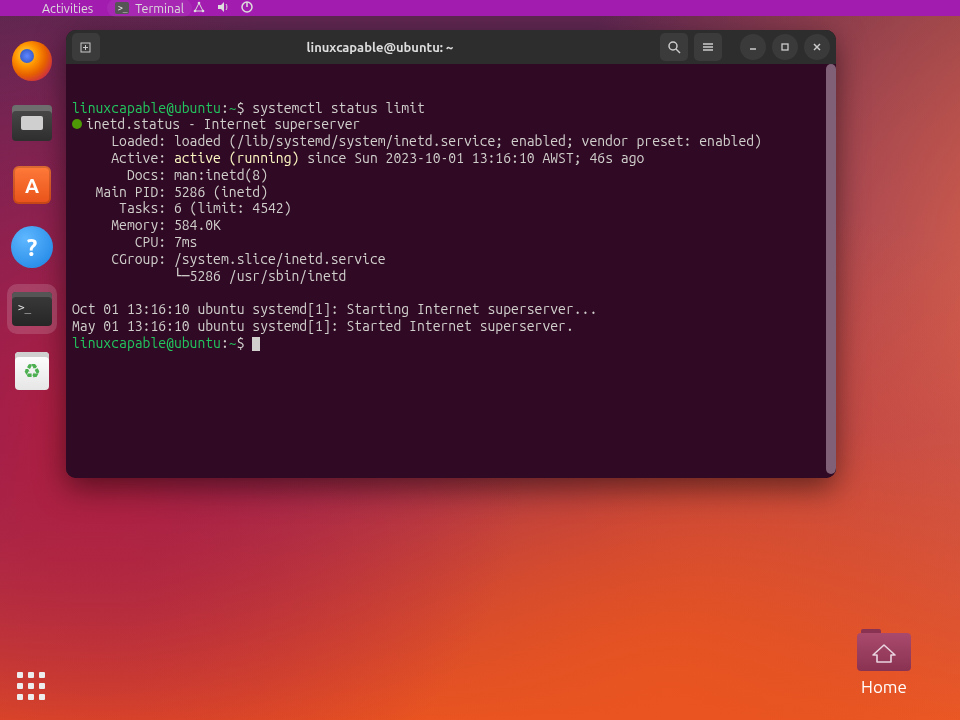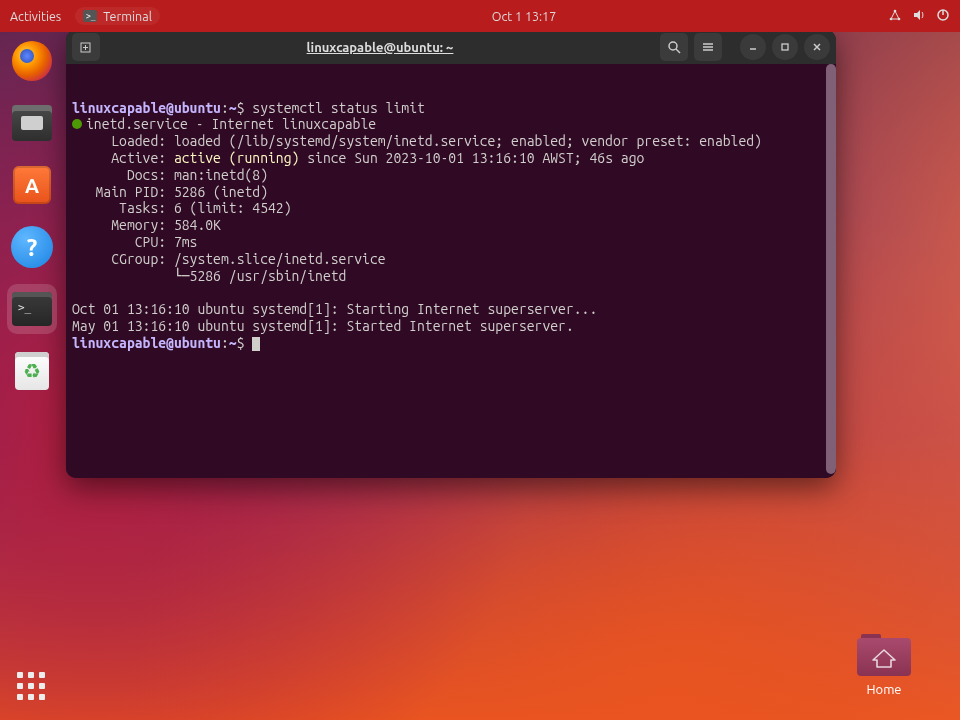--- a/index.html
+++ b/index.html
@@ -21,27 +21,28 @@
       radial-gradient(circle at 10% 60%, #b21e3d 0%, rgba(178,30,61,0) 45%),
       radial-gradient(circle at 70% 100%, #e95420 0%, rgba(233,84,32,0) 55%),
       radial-gradient(circle at 120% 40%, #f27043 0%, rgba(242,112,67,0) 50%),
       linear-gradient(180deg, #5e2750 0%, #77216f 60%, #e95420 100%);
   }
 
   
   .top-panel {
     position: absolute;
     top: 0; left: 0; right: 0;
-    height: 32px;
-    background: #b91c1c;
+    height: 16px;
+    background: #a21caf;
     color: #dcdcdc;
     display: flex;
     align-items: center;
     font-size: 12.5px;
     z-index: 10;
+    padding-left: 32px;
   }
   .top-panel .left, .top-panel .center, .top-panel .right {
     display: flex;
     align-items: center;
     gap: 14px;
   }
   .top-panel .left { padding-left: 10px; flex: 0 0 auto; }
   .top-panel .center { flex: 1 1 auto; justify-content: center; }
   .top-panel .right { padding-right: 10px; flex: 0 0 auto; gap: 10px; }
   .top-app {
@@ -193,21 +194,21 @@
   }
 
   
   .home-folder {
     position: absolute;
     right: 36px;
     bottom: 24px;
     width: 80px;
     text-align: center;
     color: #fff;
-    font-size: 13px;
+    font-size: 17px;
     z-index: 2;
   }
   .home-folder .folder-shape {
     width: 54px;
     height: 42px;
     margin: 0 auto 6px;
     position: relative;
   }
   .home-folder .folder-shape::before {
     content: "";
@@ -248,21 +249,20 @@
   }
   .titlebar {
     height: 34px;
     background: #2d2d2d;
     display: flex;
     align-items: center;
     padding: 0 6px;
     gap: 6px;
     color: #ddd;
     font-size: 13px;
-    text-decoration: underline;
   }
   .tb-btn {
     width: 28px;
     height: 28px;
     border-radius: 5px;
     background: #3b3b3b;
     display: flex;
     align-items: center;
     justify-content: center;
     color: #ddd;
@@ -288,21 +288,21 @@
   }
   .scrollbar {
     position: absolute;
     top: 0; right: 0;
     width: 10px;
     height: 410px;
     background: #b59aad;
     border-radius: 5px;
     opacity: .6;
   }
-  .g { color: #c4b5fd; font-weight: bold; }
+  .g { color: #22c55e; font-weight: normal; }
   .w { color: #d0cfcc; }
   .b { color: #fef9c3; }
   .cursor {
     display: inline-block;
     width: 8px;
     height: 14px;
     background: #d0cfcc;
     vertical-align: text-bottom;
   }
   .dot {
@@ -323,23 +323,20 @@
   <div class="left">
     <span>Activities</span>
     <span class="top-app">
       <svg width="14" height="12" viewBox="0 0 14 12">
           <rect x="0" y="0" width="14" height="12" rx="2" fill="#555"></rect>
           <text x="3" y="9" font-size="8" fill="#eee" font-family="monospace">&gt;_</text>
         </svg>
       <span>Terminal</span>
     </span>
   </div>
-  <div class="center">
-    <span>Oct 1  13:17</span>
-  </div>
   <div class="right">
     <span>
       <svg width="14" height="14" viewBox="0 0 14 14">
           <circle cx="3" cy="11" r="1.3" fill="#ddd"></circle>
           <circle cx="11" cy="11" r="1.3" fill="#ddd"></circle>
           <circle cx="7" cy="3" r="1.3" fill="#ddd"></circle>
           <path d="M7 3 L3 11 M7 3 L11 11 M3 11 L11 11" stroke="#ddd" stroke-width="1"></path>
         </svg>
     </span>
     <span>
@@ -437,21 +434,21 @@
       <svg width="12" height="12" viewBox="0 0 12 12">
           <line x1="3" y1="3" x2="9" y2="9" stroke="#ccc" stroke-width="1.5"></line>
           <line x1="9" y1="3" x2="3" y2="9" stroke="#ccc" stroke-width="1.5"></line>
         </svg>
     </div>
   </div>
 
   <div class="term-body">
     <div class="scrollbar"></div>
 <span class="g">linuxcapable@ubuntu</span><span class="w">:</span><span class="g">~</span><span class="w">$ </span><span>systemctl status limit</span>
-<span class="dot"></span><span>inetd.service - Internet linuxcapable</span>
+<span class="dot"></span><span>inetd.status - Internet superserver</span>
 <span>     Loaded: loaded (/lib/systemd/system/inetd.service; enabled; vendor preset: enabled)</span>
 <span>     Active: </span><span class="b">active (running)</span><span> since Sun 2023-10-01 13:16:10 AWST; 46s ago</span>
 <span>       Docs: man:inetd(8)</span>
 <span>   Main PID: 5286 (inetd)</span>
 <span>      Tasks: 6 (limit: 4542)</span>
 <span>     Memory: 584.0K</span>
 <span>        CPU: 7ms</span>
 <span>     CGroup: /system.slice/inetd.service</span>
 <span>             └─5286 /usr/sbin/inetd</span>
 

